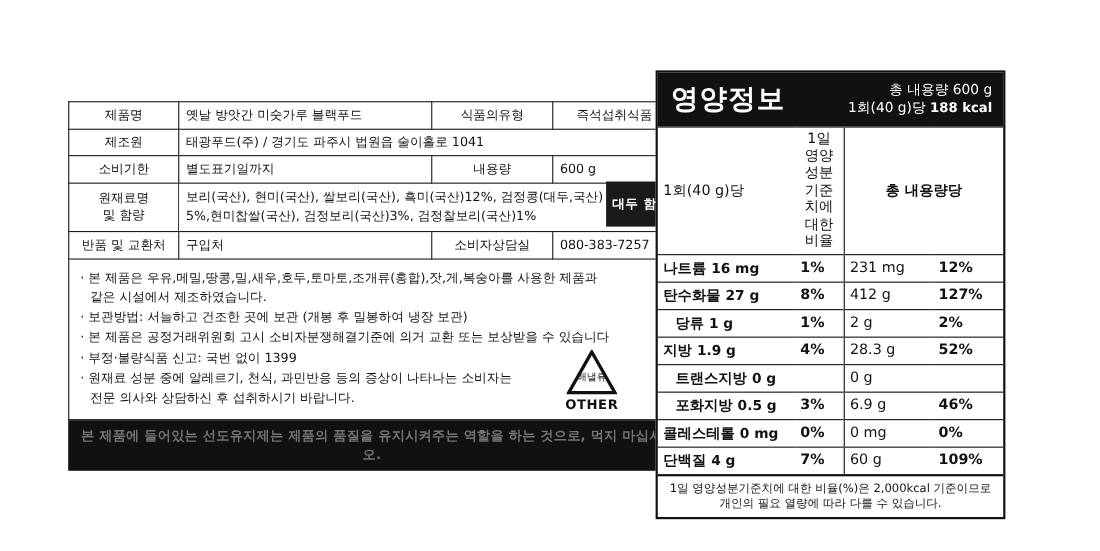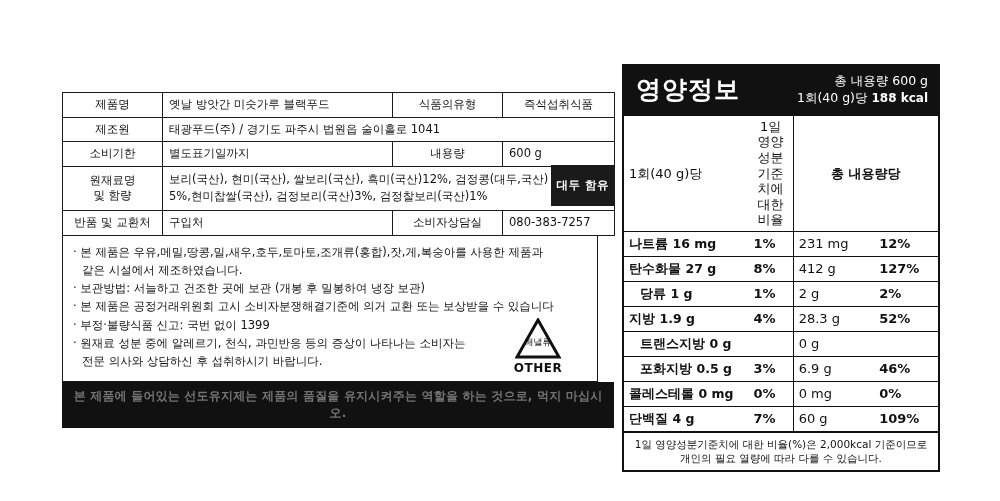--- a/index.html
+++ b/index.html
@@ -114,21 +114,21 @@
     font-size: 12px;
     font-weight: bold;
     text-align: center;
     padding: 6px 4px;
     letter-spacing: 0.2px;
   }
 
   
   .right-panel {
     position: absolute;
-    left: 622px;
+    left: 596px;
     top: 64px;
     width: 318px;
     border: 2px solid #111;
     box-sizing: border-box;
     background: #fff;
   }
   .nut-header {
     background: #111;
     color: #fff;
     display: flex;

